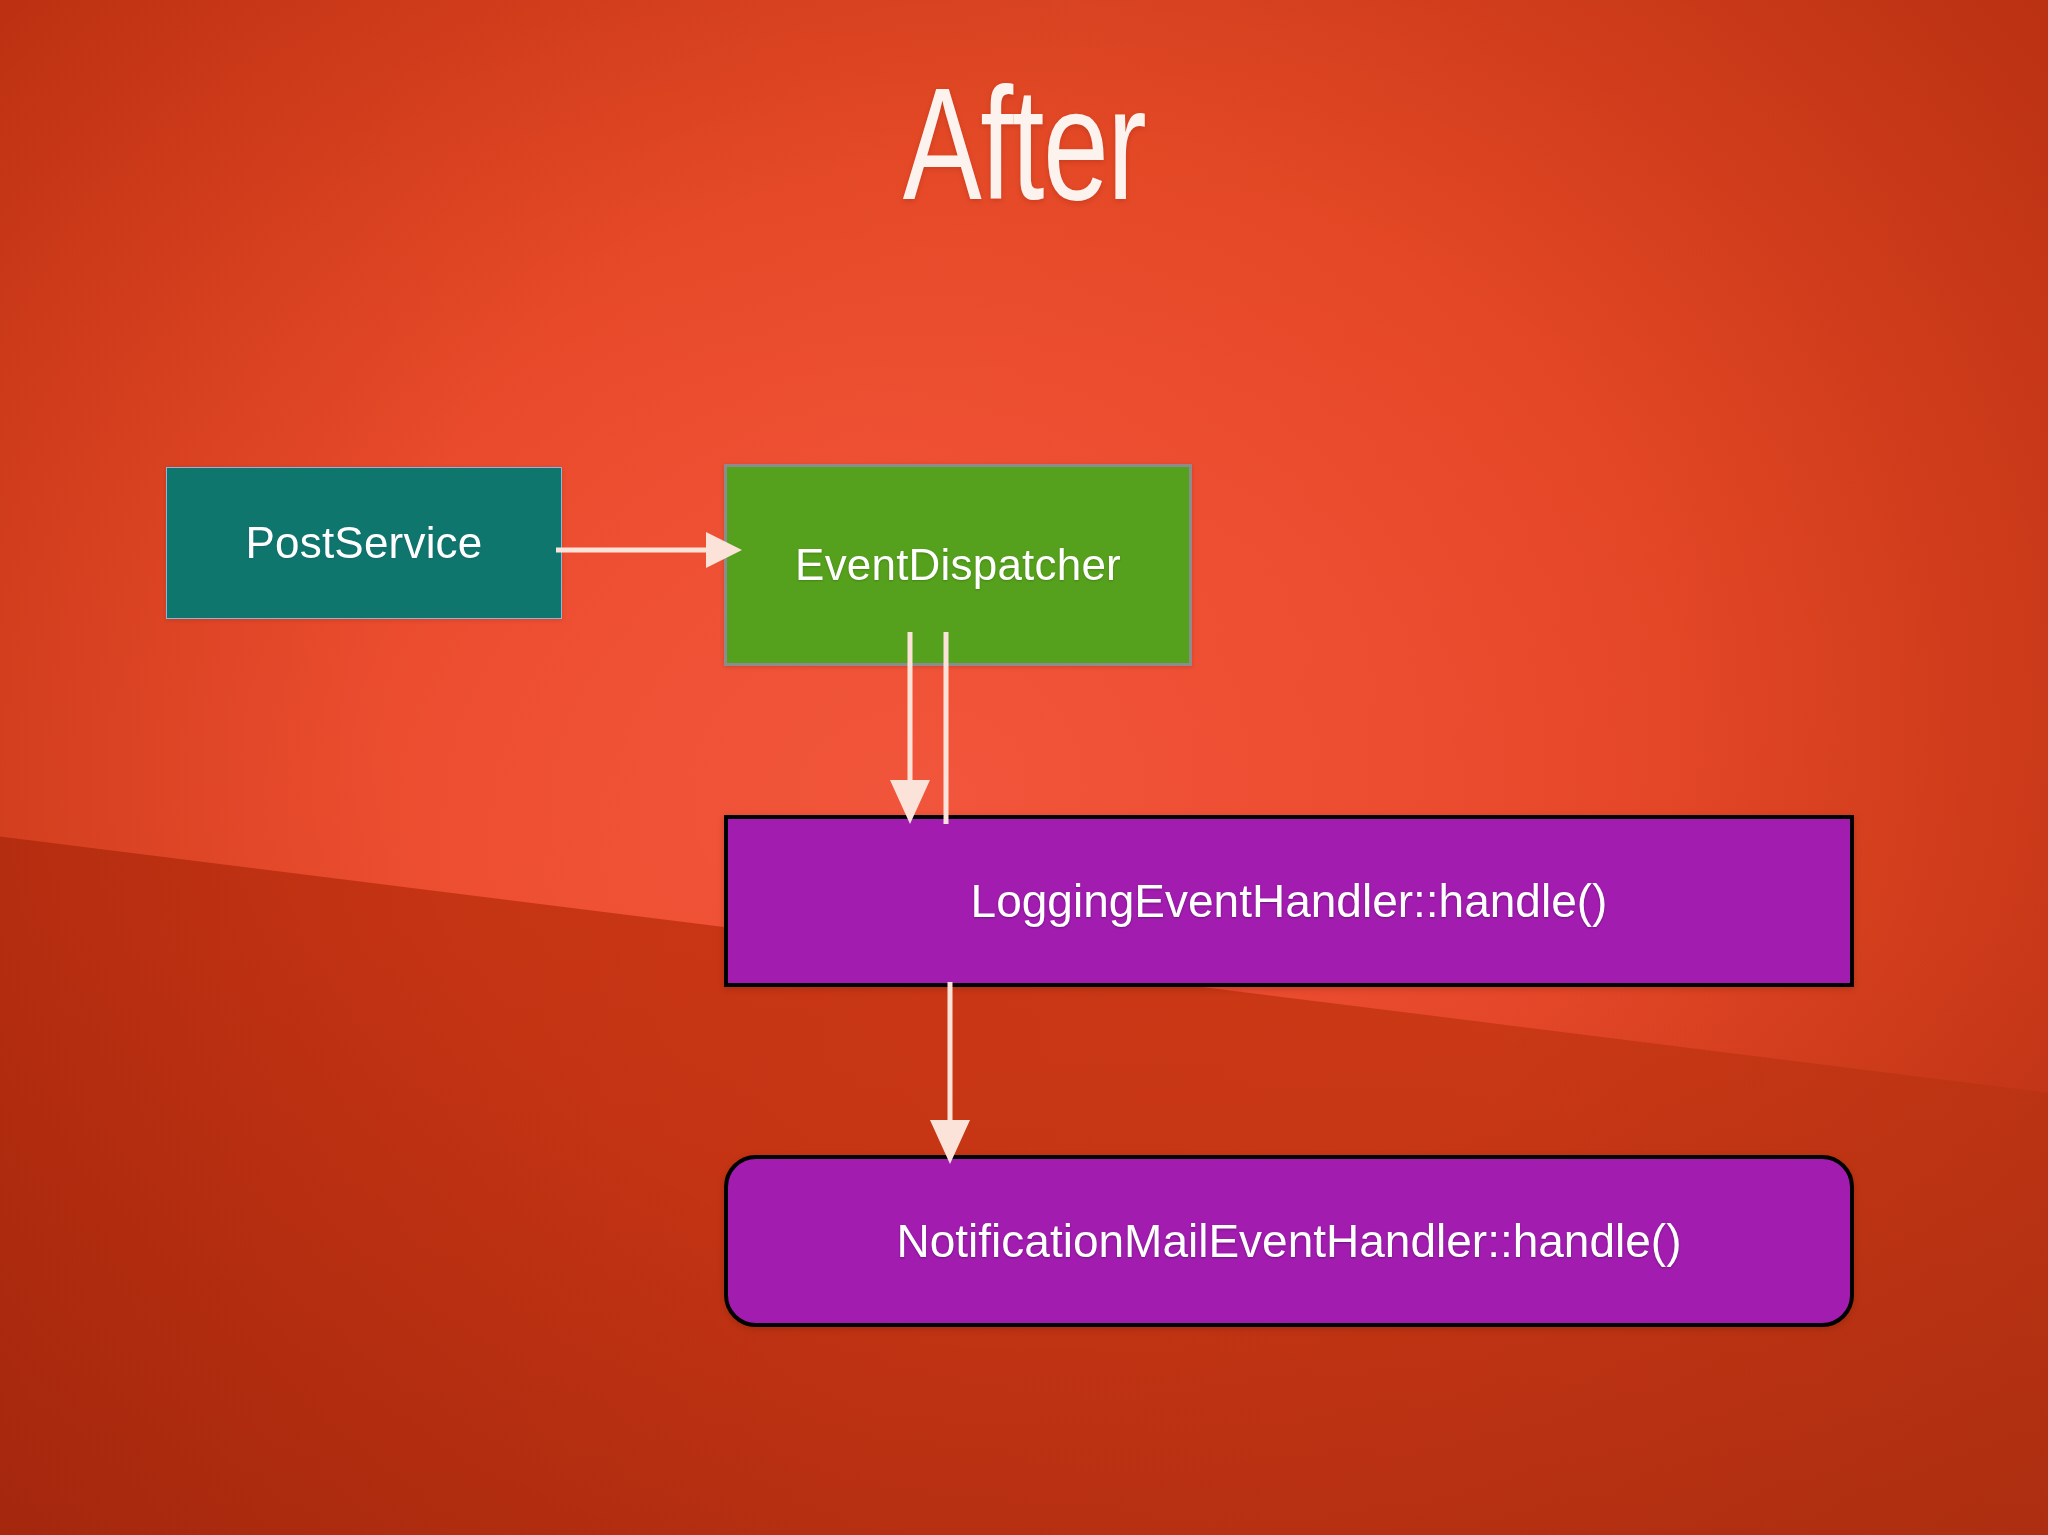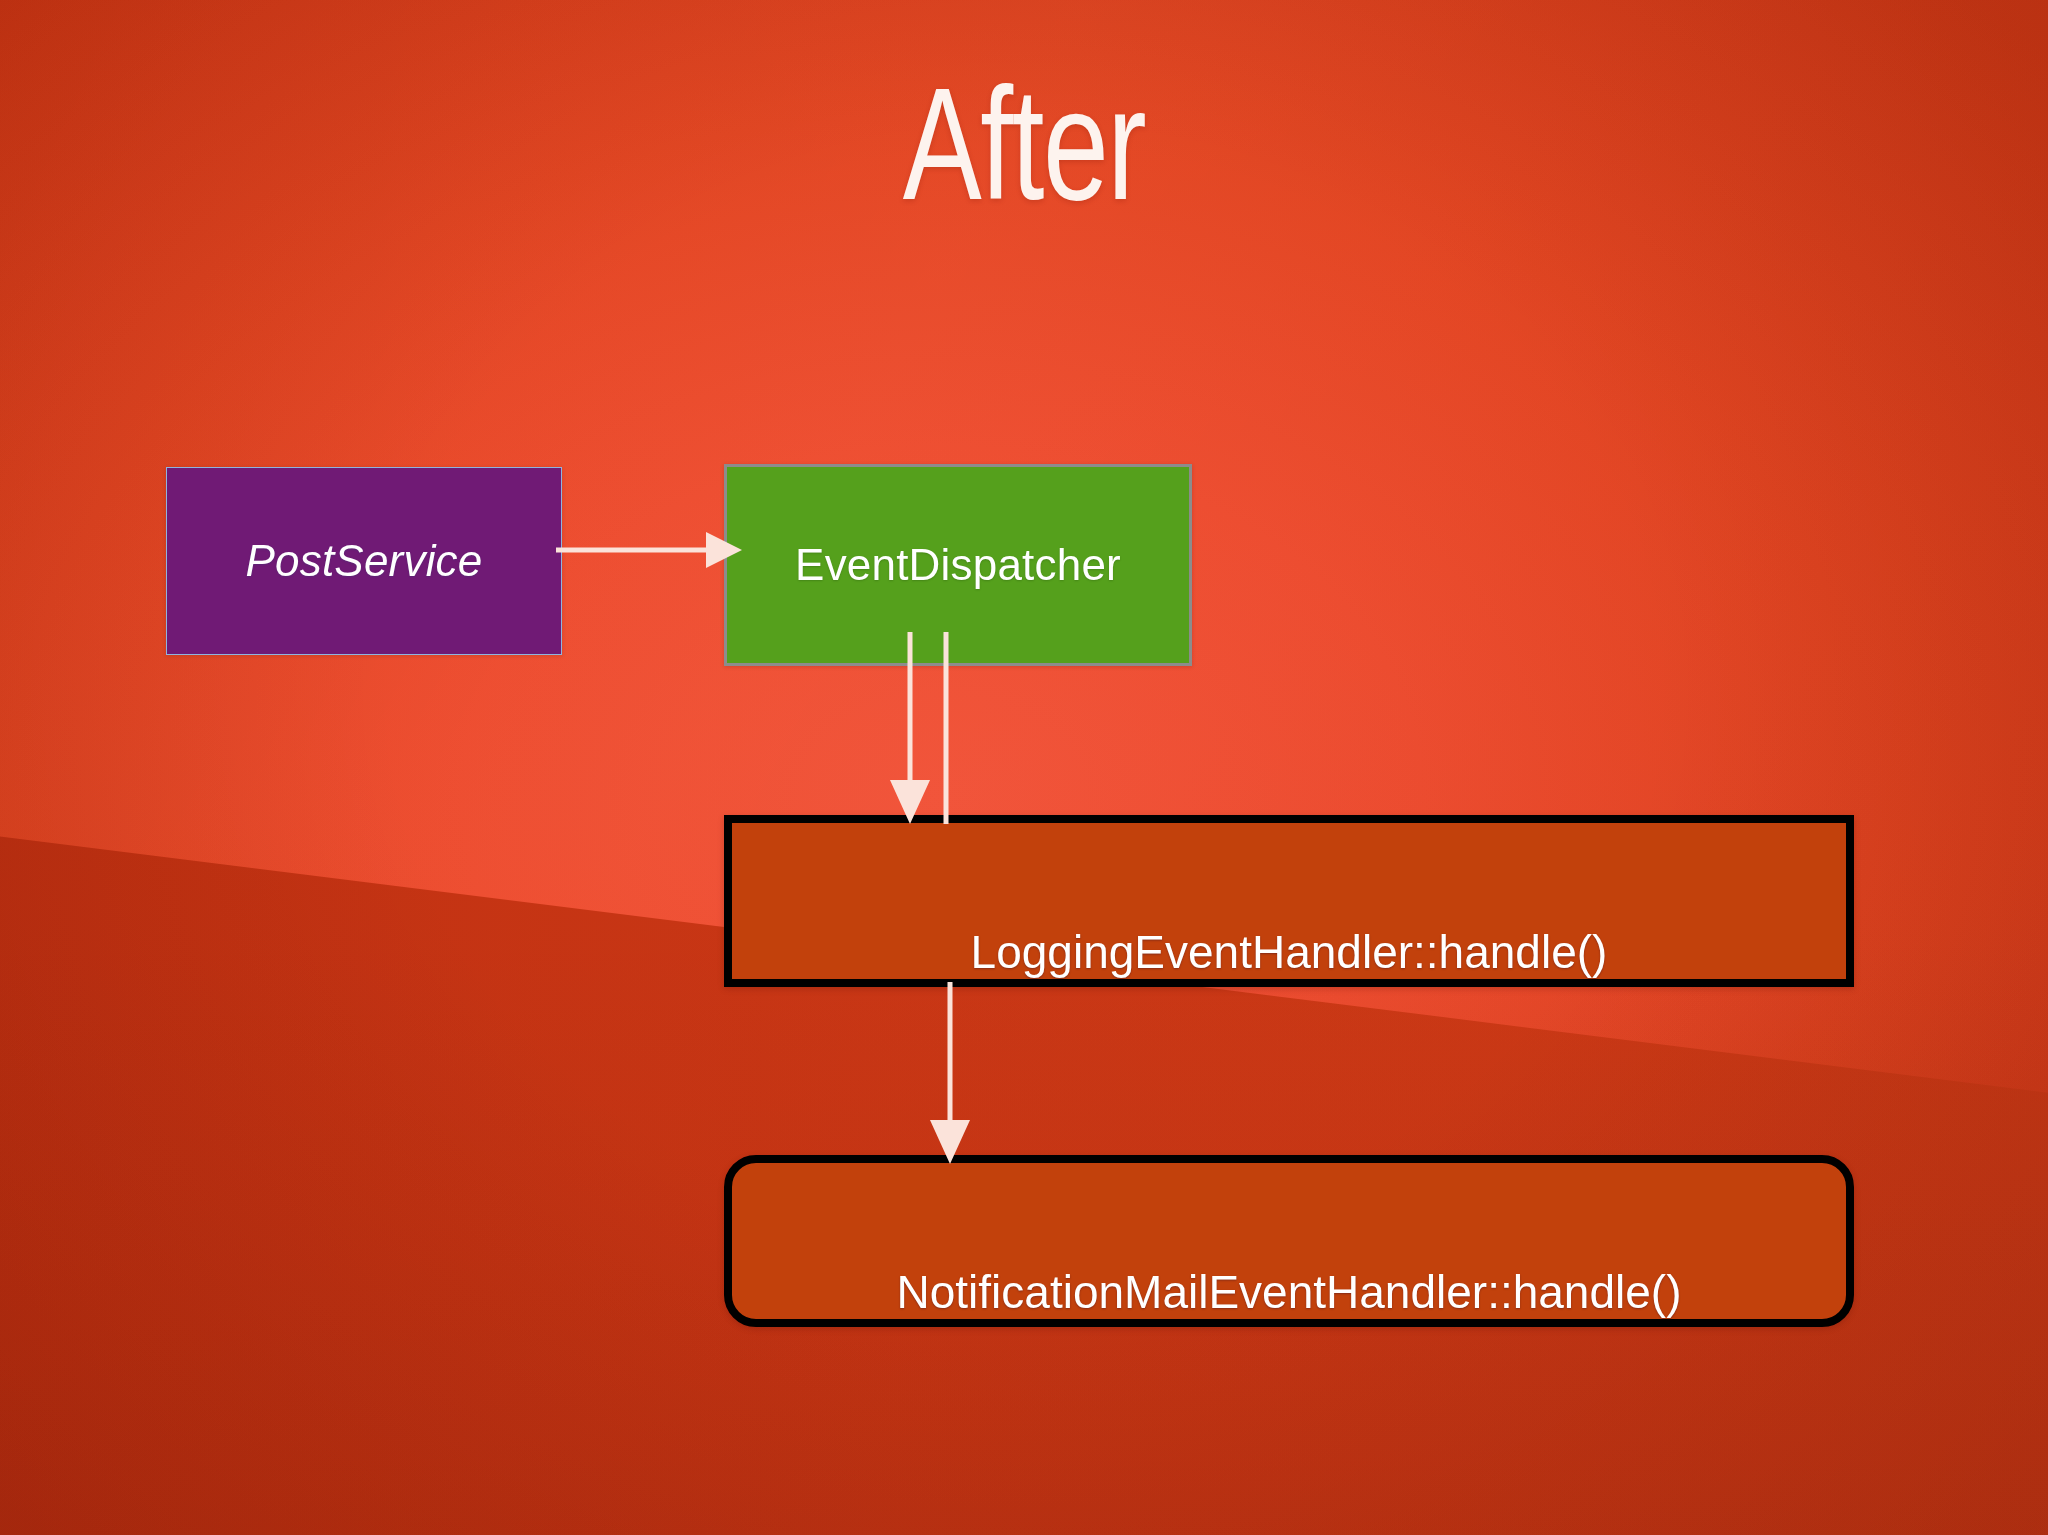--- a/index.html
+++ b/index.html
@@ -97,25 +97,24 @@
   }
   .node-label {
     display: block;
     white-space: nowrap;
   }
 
   .node-post {
     left: 166px;
     top: 467px;
     width: 396px;
-    height: 188px;
-    background: #701a75;
+    height: 152px;
+    background: #0f766e;
     border: 1px solid #8FB4DF;
     box-shadow: 0 1px 4px rgba(90,20,0,0.18);
-    font-style: italic;
   }
   .node-post .node-label {
     font-size: 44px;
     font-weight: 400;
     letter-spacing: 0.2px;
     text-shadow: 0 1px 2px rgba(40,70,120,0.28);
   }
 
   .node-dispatcher {
     left: 724px;
@@ -127,24 +126,23 @@
     box-shadow: 0 1px 4px rgba(90,20,0,0.20);
   }
   .node-dispatcher .node-label {
     font-size: 44px;
     font-weight: 400;
     letter-spacing: 0.2px;
     text-shadow: 0 1px 2px rgba(30,70,10,0.28);
   }
 
   .node-handler {
-    background: #c2410c;
-    border: 8px solid #000000;
+    background: #a21caf;
+    border: 4px solid #000000;
     box-shadow: 0 2px 6px rgba(80,15,0,0.22);
-    align-items: flex-end;
   }
   .node-handler .node-label {
     font-size: 46px;
     font-weight: 400;
     letter-spacing: 0px;
     text-shadow: 0 1px 2px rgba(20,5,50,0.35);
   }
 
   .node-logging {
     left: 724px;

